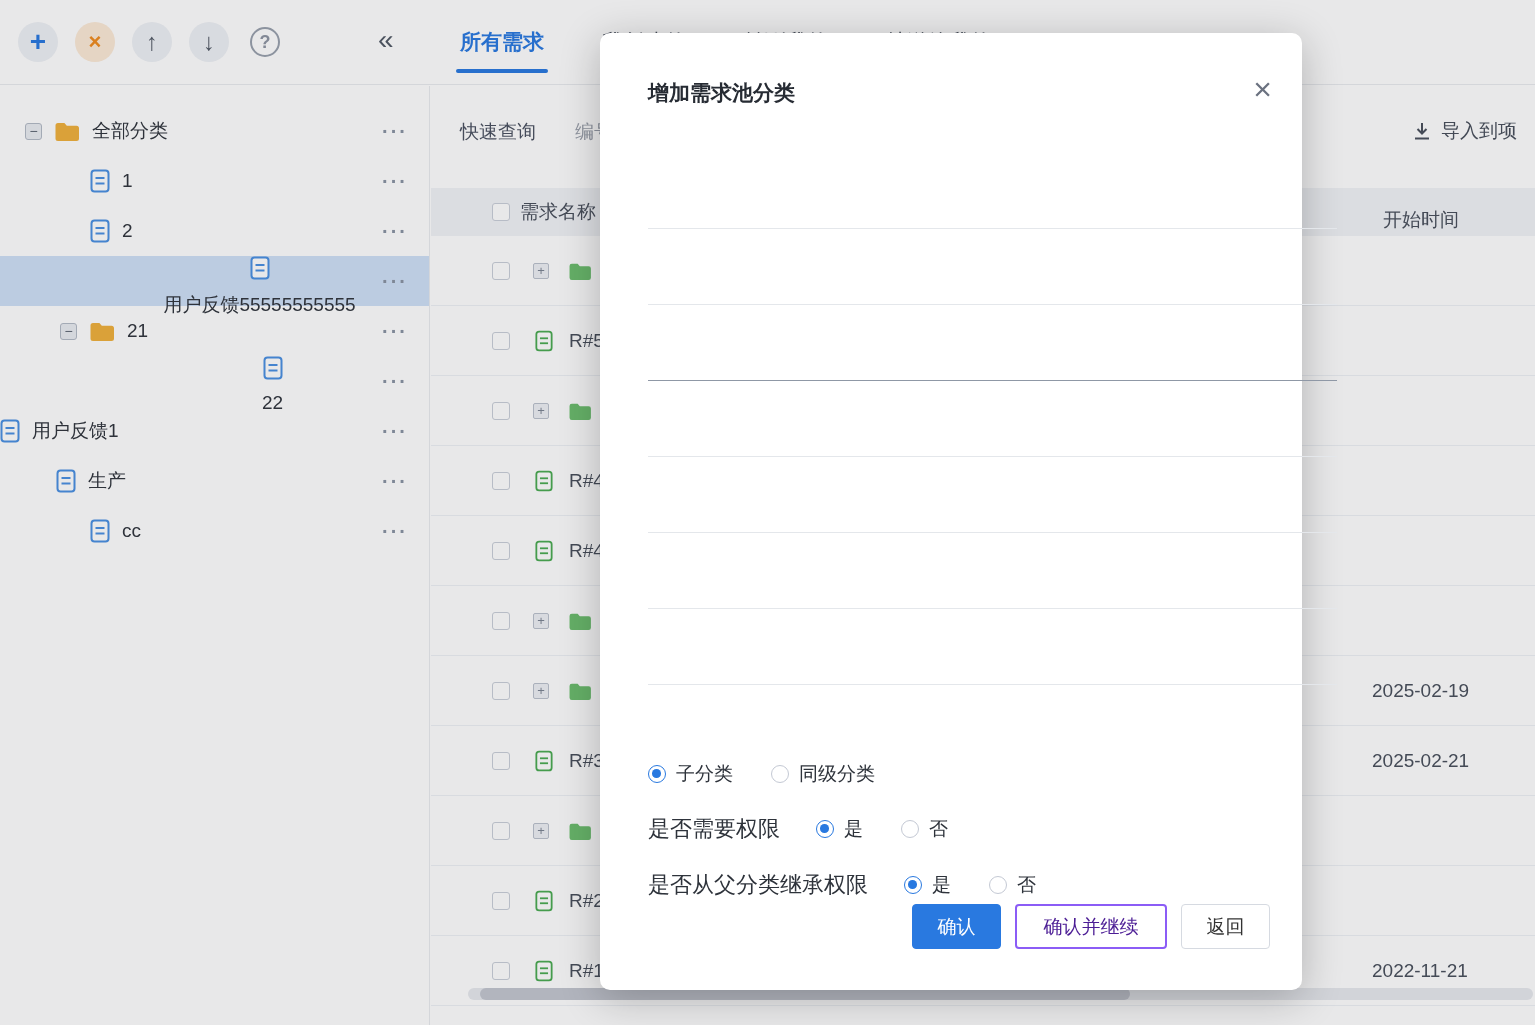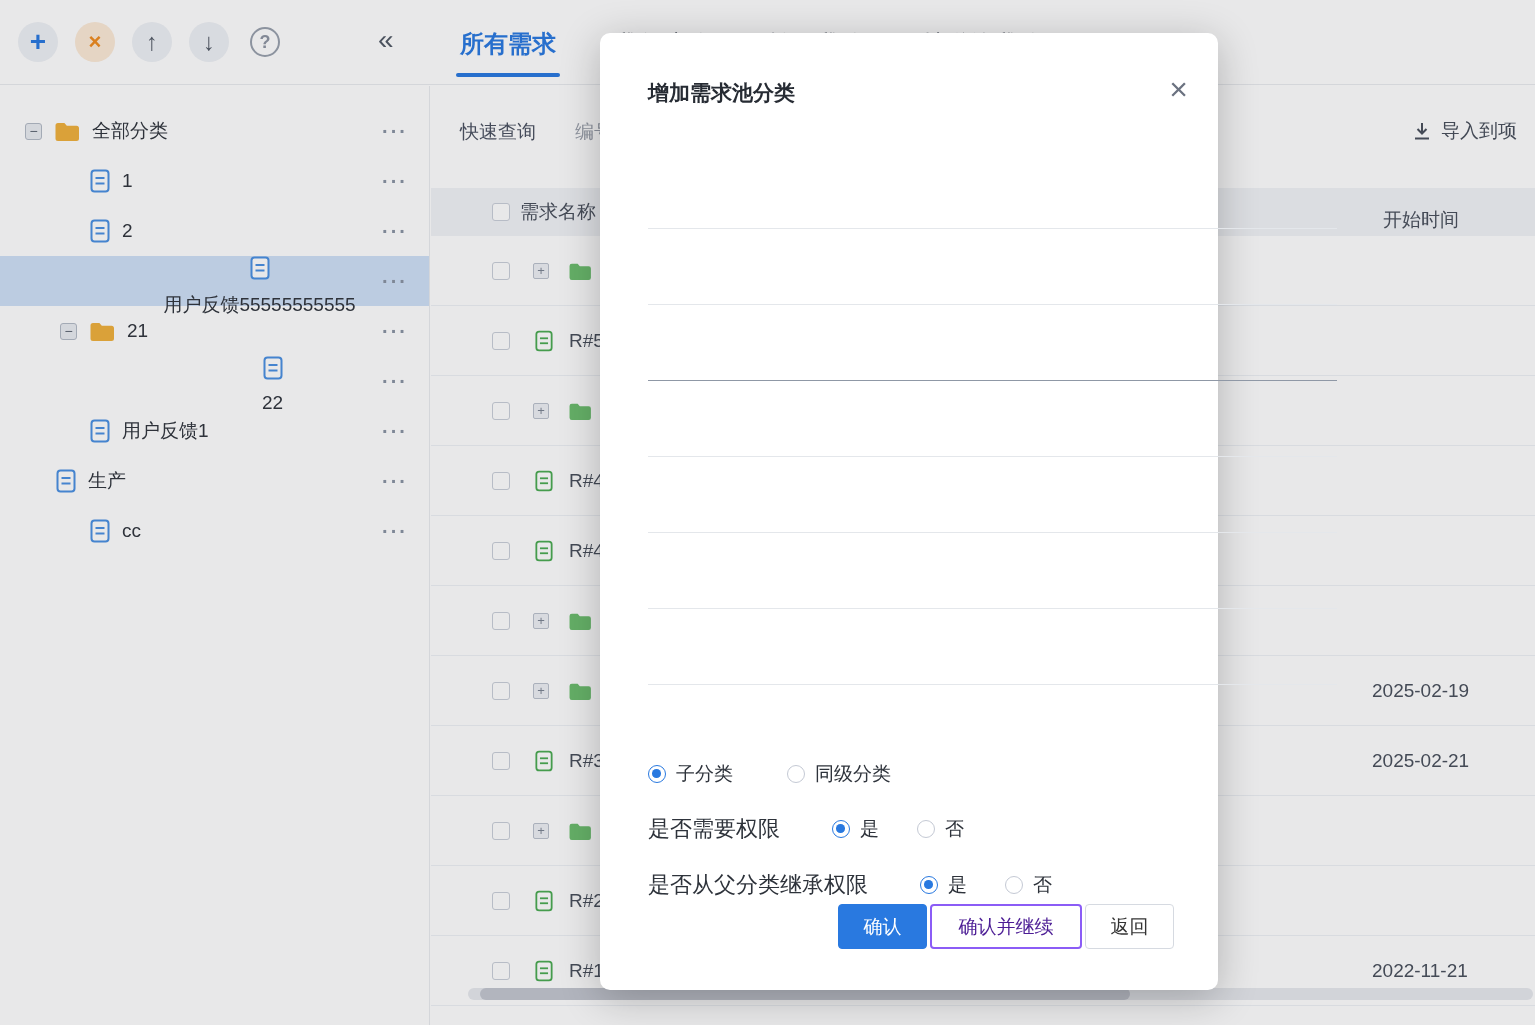--- a/index.html
+++ b/index.html
@@ -17,21 +17,21 @@
   .tool-btn{width:40px;height:40px;border-radius:50%;background:#eef1f5;display:flex;
     align-items:center;justify-content:center;font-size:24px;color:#525a66;cursor:pointer;user-select:none;}
   .tool-btn.add{color:#2979e0;font-size:28px;font-weight:bold;}
   .tool-btn.close{background:#fcead6;color:#f08c1f;font-weight:bold;font-size:22px;}
   .tool-btn.help{width:30px;height:30px;background:transparent;border:2.5px solid #99a1ad;
     color:#8f96a3;font-size:18px;font-weight:bold;box-sizing:border-box;margin-left:4px;}
   .collapse-ic{position:absolute;left:378px;top:24px;font-size:28px;color:#525a66;cursor:pointer;}
 
   
   .tabs{position:absolute;left:460px;top:28px;display:flex;gap:58px;}
-  .tab{position:relative;font-size:24px;color:#49505c;white-space:nowrap;cursor:pointer;}
+  .tab{position:relative;font-size:21px;color:#49505c;white-space:nowrap;cursor:pointer;}
   .tab.active{color:#2979e0;font-weight:bold;}
   .tab.active::after{content:'';position:absolute;left:-4px;right:-4px;bottom:-17px;height:4px;
     background:#2979e0;border-radius:2px;}
 
   
   .sidebar{position:absolute;left:0;top:86px;width:430px;bottom:0;background:#fff;
     border-right:1px solid #e9ebef;box-sizing:border-box;}
   .tree{position:absolute;left:0;right:0;top:20px;}
   .tree-row{position:relative;height:50px;display:flex;align-items:center;gap:12px;cursor:pointer;}
   .tree-row.selected{background:#cfe0f6;flex-direction:column;}
@@ -62,45 +62,45 @@
   .t-folder{position:absolute;left:137px;top:50%;transform:translateY(-50%);display:flex;}
   .t-doc{position:absolute;left:104px;top:50%;transform:translateY(-50%);display:flex;}
   .t-label{position:absolute;left:138px;top:50%;transform:translateY(-50%);font-size:19px;color:#49505c;white-space:nowrap;}
   .t-date{position:absolute;left:941px;top:50%;transform:translateY(-50%);font-size:19px;color:#49505c;white-space:nowrap;}
 
   .hscroll{position:absolute;left:468px;right:2px;top:988px;height:12px;background:#e7e9ee;border-radius:6px;}
   .hscroll-thumb{position:absolute;left:12px;top:0;width:650px;height:12px;background:#c3c7d0;border-radius:6px;cursor:pointer;}
 
   
   .mask{position:absolute;inset:0;background:rgba(25,28,35,0.10);z-index:10;}
-  .modal{position:absolute;left:600px;top:33px;width:618px;height:957px;background:#fff;
+  .modal{position:absolute;left:600px;top:33px;width:702px;height:957px;background:#fff;
     border-radius:10px;box-shadow:0 8px 40px rgba(0,0,0,0.24);z-index:20;}
   .modal-title{position:absolute;left:48px;top:46px;font-size:21px;font-weight:bold;color:#262b33;}
   .modal-close{position:absolute;right:30px;top:40px;font-size:32px;color:#6b7280;cursor:pointer;line-height:1;}
   .inputs{position:absolute;left:48px;top:120px;width:689px;}
   .hint-row{height:58px;border-bottom:1px solid #e4e7eb;display:flex;align-items:center;padding-left:15px;box-sizing:border-box;}
   .hint{font-size:19px;font-weight:bold;color:#f5821f;}
   .input-row{height:75px;border-bottom:1px solid #e4e7eb;display:flex;align-items:flex-end;}
   .input-row.focused{border-bottom-color:#8f98a6;}
   .cat-input{width:100%;height:50px;border:none;outline:none;background:transparent;
     font-size:19px;padding:0 15px;font-family:inherit;box-sizing:border-box;}
-  .form-row{position:absolute;left:48px;display:flex;align-items:center;height:30px;gap:16px;}
+  .form-row{position:absolute;left:48px;display:flex;align-items:center;height:30px;}
   .type-row{top:726px;}
   .perm-row{top:781px;}
   .inherit-row{top:837px;}
   .form-label{font-size:22px;color:#2e333b;margin-right:36px;white-space:nowrap;}
   .radio-opt{display:inline-flex;align-items:center;cursor:pointer;}
   .radio-opt + .radio-opt{margin-left:38px;justify-content:center;}
   .radio{width:18px;height:18px;border-radius:50%;border:1.5px solid #c4c9d4;background:#fff;
     position:relative;box-sizing:border-box;flex-shrink:0;}
   .radio.checked{border-color:#2979e0;}
   .radio.checked::after{content:'';position:absolute;left:3.2px;top:3.2px;width:8.6px;height:8.6px;
     border-radius:50%;background:#2979e0;}
   .radio-label{margin-left:10px;font-size:19px;color:#2e333b;white-space:nowrap;}
-  .modal-footer{position:absolute;right:44px;top:871px;display:flex;gap:3px;}
+  .modal-footer{position:absolute;right:32px;top:871px;display:flex;gap:14px;}
   .m-btn{height:45px;border-radius:4px;font-size:19px;font-family:inherit;cursor:pointer;padding:0;}
   .m-btn.primary{width:89px;background:#2979e0;border:1px solid #2979e0;color:#fff;}
   .m-btn.success{width:152px;background:#fff;border:2px solid #8b5cf6;color:#4c1d95;}
   .m-btn.default{width:89px;background:#fff;border:1px solid #d6dae1;color:#333;}
 </style>
 </head>
 <body>
 
 <div class="app">
 
@@ -180,21 +180,21 @@
           <span class="node-icon">
             <svg width="20" height="24" viewBox="0 0 20 24">
   <rect x="1.5" y="1.5" width="17" height="21" rx="3" fill="#fff" stroke="#4a90e2" stroke-width="2"></rect>
   <line x1="5.5" y1="9" x2="14.5" y2="9" stroke="#4a90e2" stroke-width="2"></line>
   <line x1="5.5" y1="14.5" x2="14.5" y2="14.5" stroke="#4a90e2" stroke-width="2"></line>
             </svg>
           </span>
           <span class="tree-label">22</span>
           <span class="dots">···</span>
         </div>
-        <div class="tree-row" style="padding-left: 90px;">
+        <div class="tree-row" style="">
           <span class="node-icon">
             <svg width="20" height="24" viewBox="0 0 20 24">
   <rect x="1.5" y="1.5" width="17" height="21" rx="3" fill="#fff" stroke="#4a90e2" stroke-width="2"></rect>
   <line x1="5.5" y1="9" x2="14.5" y2="9" stroke="#4a90e2" stroke-width="2"></line>
   <line x1="5.5" y1="14.5" x2="14.5" y2="14.5" stroke="#4a90e2" stroke-width="2"></line>
             </svg>
           </span>
           <span class="tree-label">用户反馈1</span>
           <span class="dots">···</span>
         </div>

